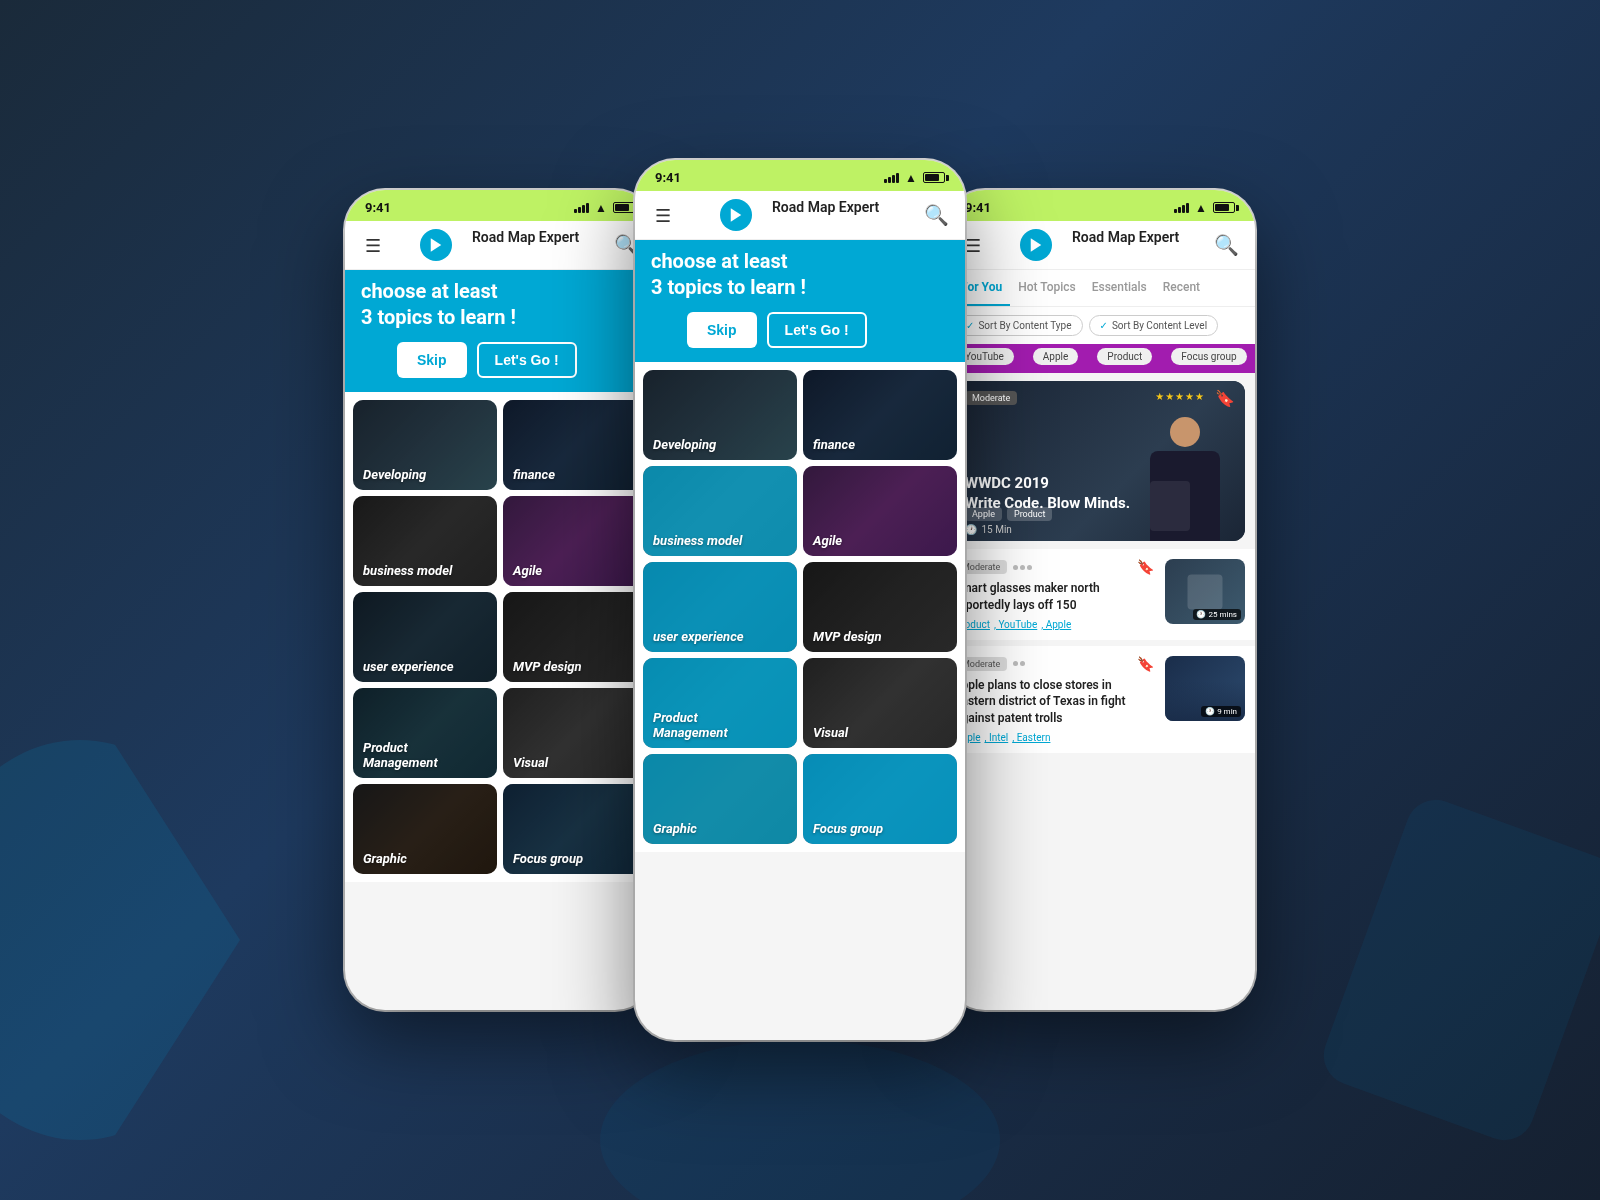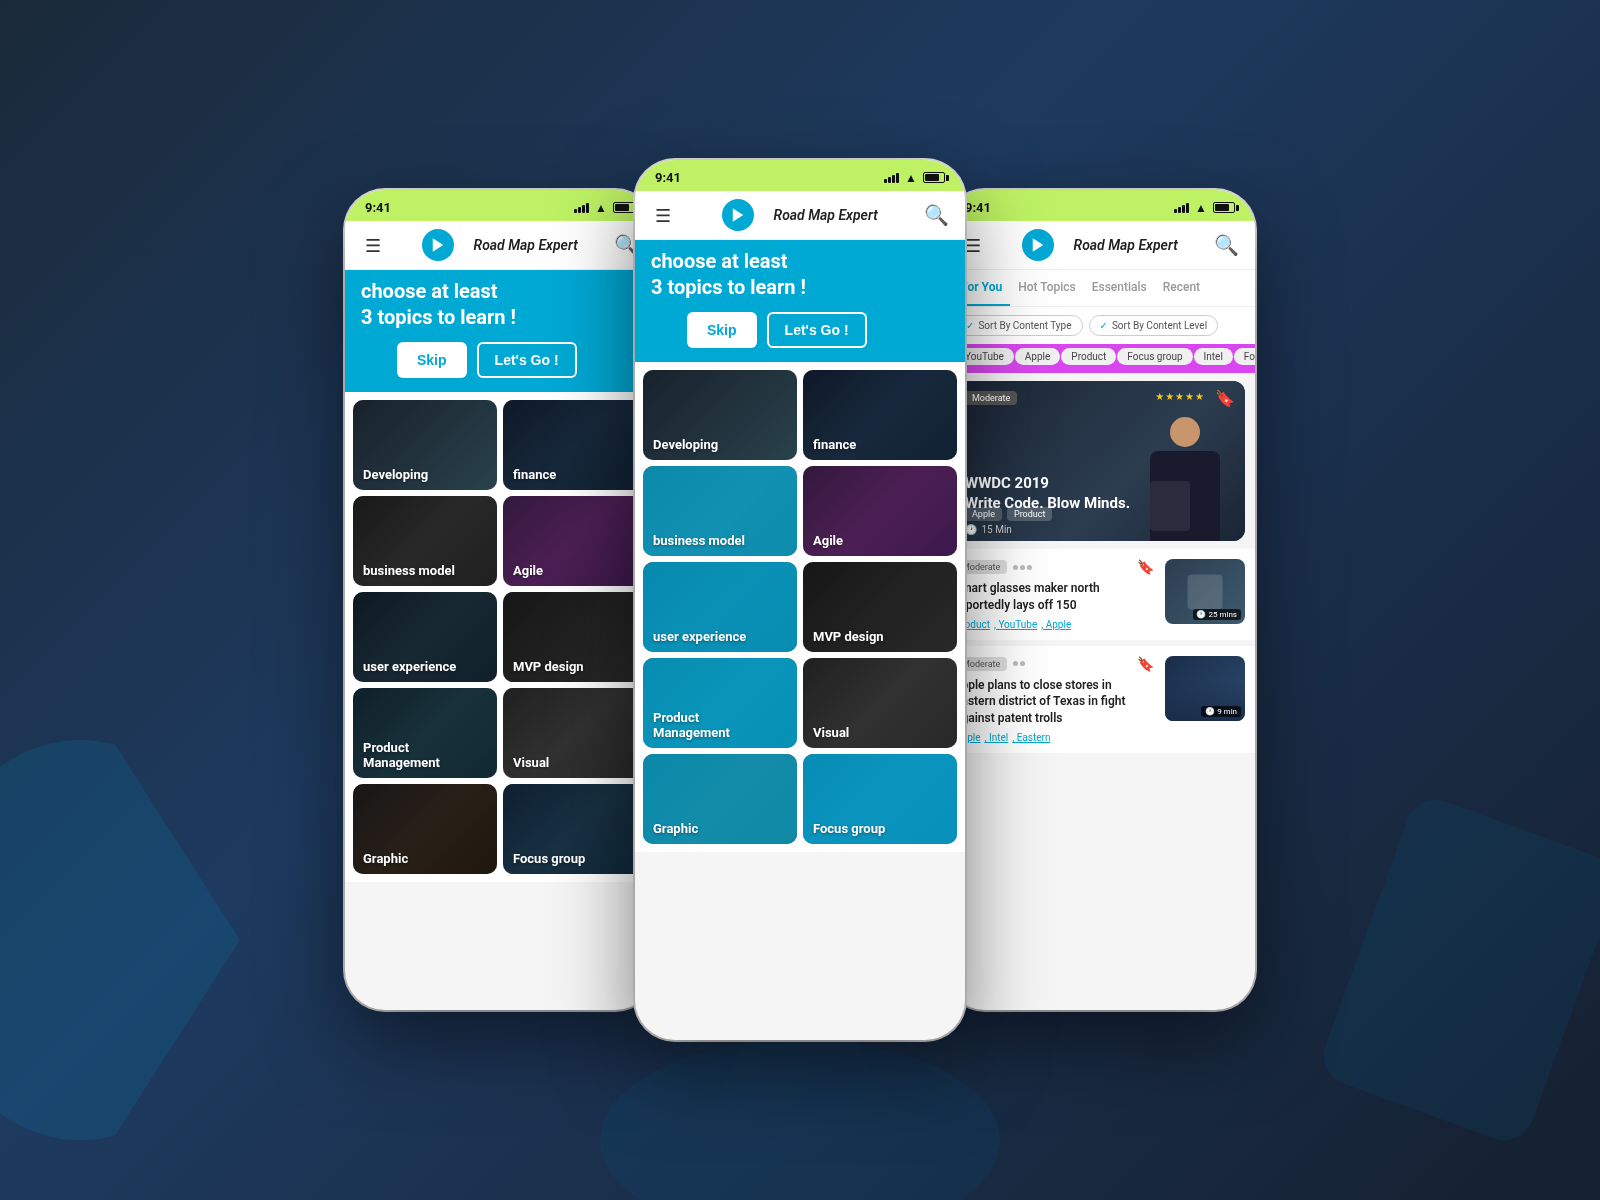--- a/index.html
+++ b/index.html
@@ -120,21 +120,21 @@
     
     .app-header {
       display: flex;
       align-items: center;
       justify-content: space-between;
       padding: 8px 16px;
       background: white;
       border-bottom: 1px solid #eee;
     }
     .hamburger { font-size: 18px; color: #333; cursor: pointer; padding: 4px; }
-    .logo-area { display: flex; align-items: center; gap: 20px; font-style: italic; }
+    .logo-area { display: flex; gap: 20px; }
     .logo-icon {
       width: 32px; height: 32px; background: #00a8d4; border-radius: 50%;
       display: flex; align-items: center; justify-content: center;
     }
     .logo-icon svg { width: 18px; height: 18px; fill: white; }
     .logo-text { font-size: 14px; font-weight: 600; color: #222; }
     .search-icon-btn { font-size: 20px; color: #222; cursor: pointer; }
 
     
     .choose-banner {
@@ -206,20 +206,21 @@
     }
 
     .topic-label {
       position: absolute;
       bottom: 0; left: 0; right: 0;
       padding: 8px 10px;
       color: white;
       font-size: 13px;
       font-weight: 700;
       text-shadow: 0 1px 3px rgba(0,0,0,0.4);
+      font-style: italic;
     }
 
     
     .bg-developing { background: linear-gradient(135deg, #2c3e50 0%, #3d5a6e 50%, #4a7a8a 100%); }
     .bg-finance { background: linear-gradient(135deg, #1a2d4a 0%, #2c4a6e 50%, #1e3d5c 100%); }
     .bg-business { background: linear-gradient(135deg, #2d2d2d 0%, #4a4a4a 50%, #3a3a3a 100%); }
     .bg-agile { background: linear-gradient(135deg, #5c2d6e 0%, #8b3a9a 50%, #6d2d8a 100%); }
     .bg-ux { background: linear-gradient(135deg, #1a2d3d 0%, #2c4a5e 50%, #1e3a4c 100%); }
     .bg-mvp { background: linear-gradient(135deg, #2a2a2a 0%, #3d3d3d 50%, #4a4a4a 100%); }
     .bg-product { background: linear-gradient(135deg, #1a3a4a 0%, #2c5a6a 50%, #1e4a5c 100%); }
@@ -268,23 +269,23 @@
       color: #555;
       white-space: nowrap;
       cursor: pointer;
       background: white;
     }
     .filter-pill .check { color: #00a8d4; font-size: 10px; }
 
     
     .tags-row {
       display: flex;
-      gap: 1px;
+      gap: 19px;
       padding: 4px 10px 8px;
-      background: #d946ef;
+      background: #a21caf;
       overflow-x: auto;
     }
     .tag-pill {
       background: #f0f0f0;
       border-radius: 12px;
       padding: 3px 10px;
       font-size: 10px;
       color: #444;
       white-space: nowrap;
       cursor: pointer;

